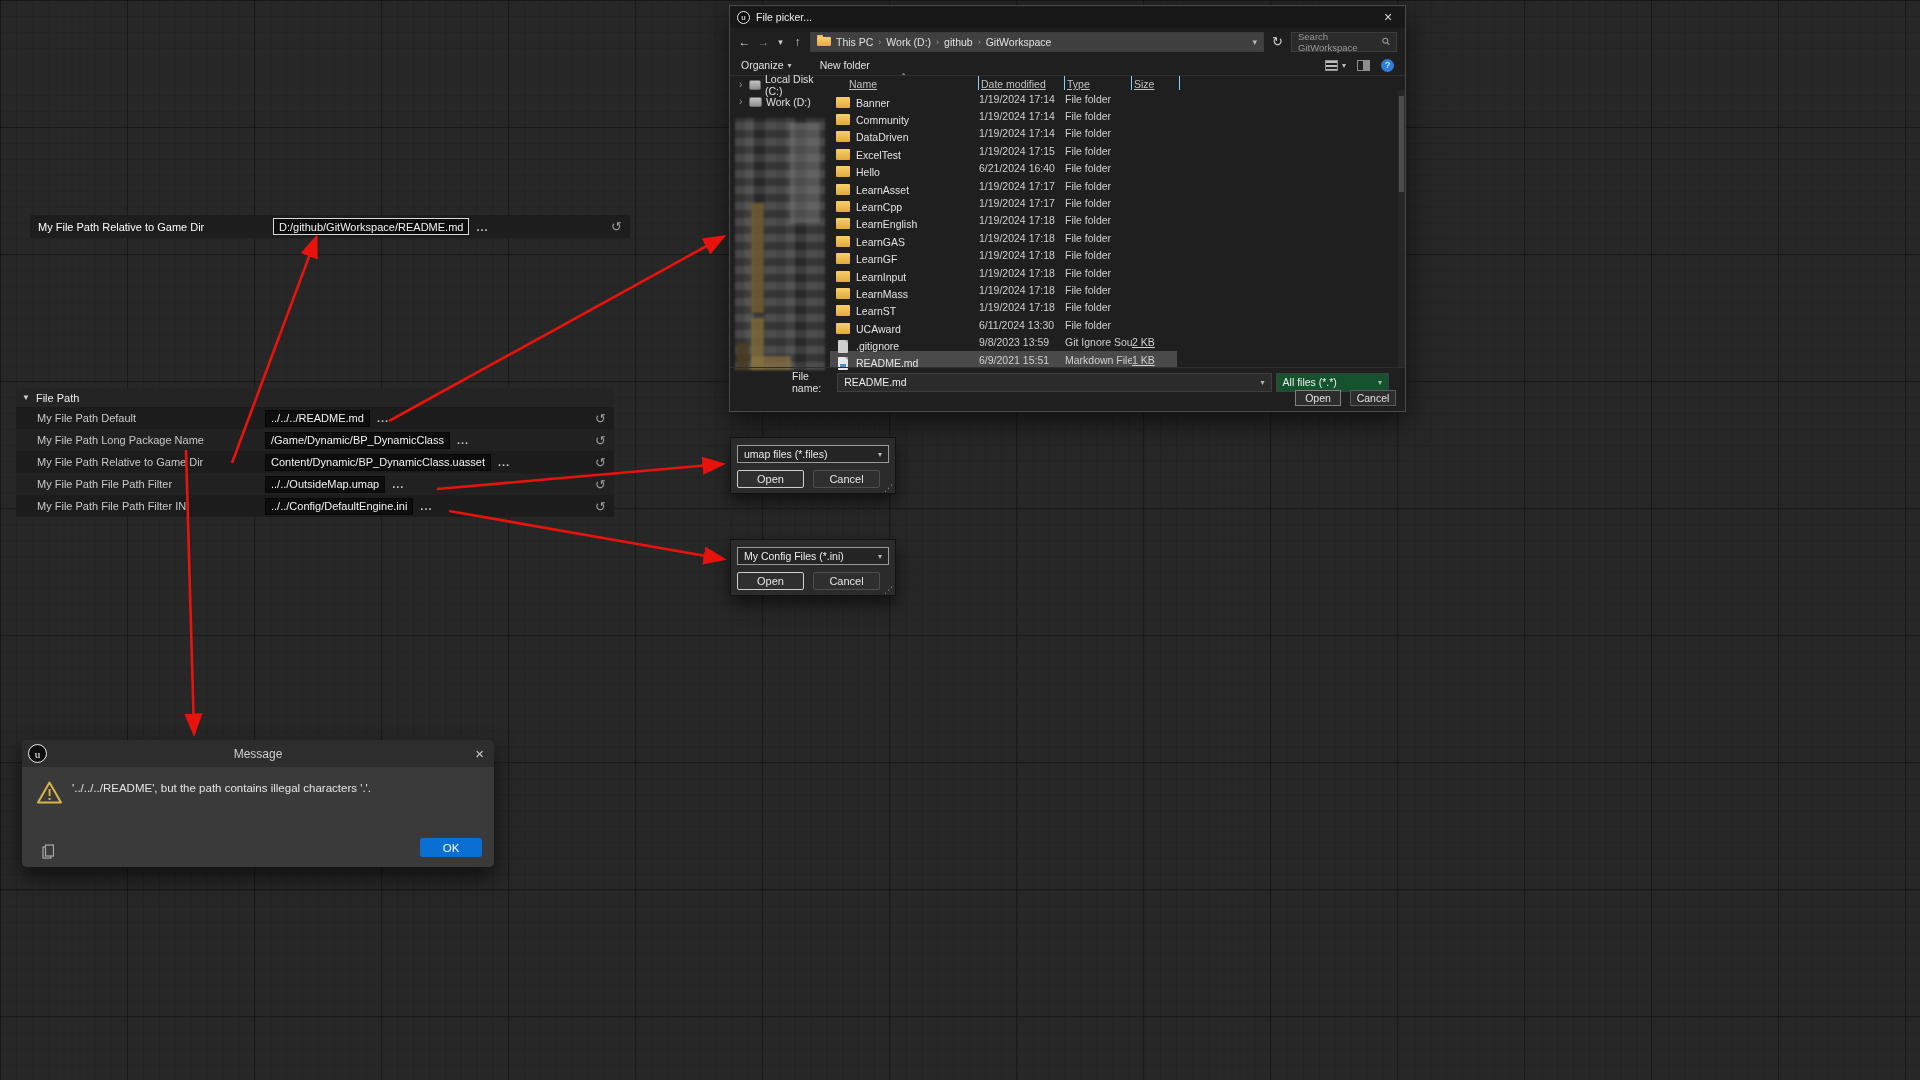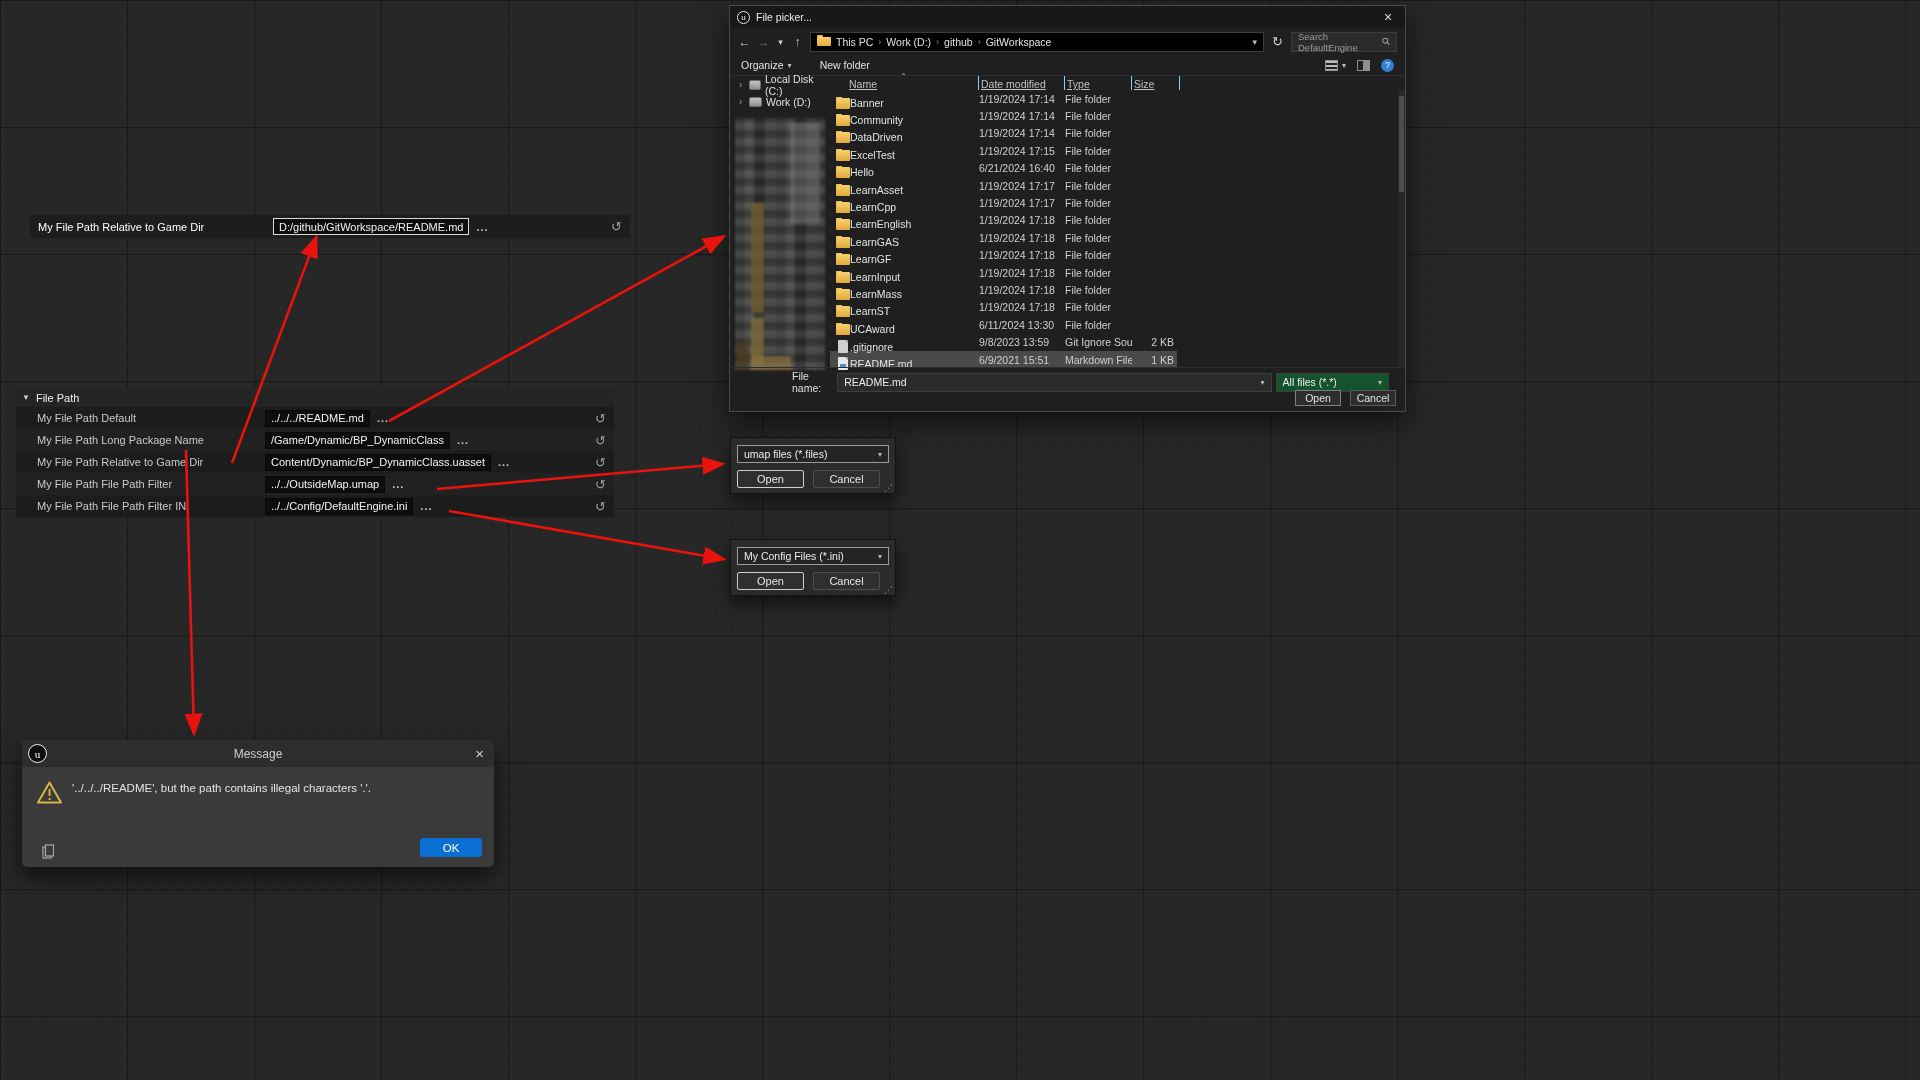--- a/index.html
+++ b/index.html
@@ -43,21 +43,21 @@
   .p-title { height:22px; background:#181818; display:flex; align-items:center; padding-left:7px; gap:6px; }
   .ue-mini { width:13px; height:13px; border-radius:50%; background:#0c0c0c; border:1px solid #ededed;
     color:#fff; font-size:8px; display:flex; align-items:center; justify-content:center; }
   .p-title .t { font-size:10.5px; color:#ececec; }
   .p-close { margin-left:auto; width:34px; height:100%; display:flex; align-items:center; justify-content:center;
     color:#d8d8d8; font-size:14px; cursor:pointer; }
   .p-nav { height:27px; display:flex; align-items:center; padding:0 8px; gap:6px; }
   .nav-ico { color:#cfcfcf; font-size:12px; width:13px; text-align:center; cursor:pointer; }
   .nav-ico.dim { color:#787878; }
   .nav-ico.sm { font-size:9px; width:9px; }
-  .addr { flex:1; height:20px; background:#000000; border:1px solid #3c3c3c; display:flex;
+  .addr { flex:1; height:20px; background:#404040; border:1px solid #3c3c3c; display:flex;
     align-items:center; padding:0 6px; gap:5px; font-size:10.5px; color:#e0e0e0; }
   .crumb { cursor:pointer; white-space:nowrap; }
   .crumb-sep { color:#9a9a9a; font-size:9px; }
   .addr .dd { margin-left:auto; color:#bbb; font-size:9px; cursor:pointer; }
   .refresh { color:#cfcfcf; font-size:13px; margin:0 2px; cursor:pointer; }
   .search { width:106px; height:20px; background:#2b2b2b; border:1px solid #3c3c3c; display:flex;
     align-items:center; padding:0 6px; color:#9b9b9b; font-size:9.5px; justify-content:space-between; }
   .p-toolbar { height:21px; display:flex; align-items:center; padding:0 11px; gap:28px;
     border-bottom:1px solid #2e2e2e; font-size:10.5px; color:#e2e2e2; }
   .tb-item { display:flex; align-items:center; gap:4px; cursor:pointer; }
@@ -85,24 +85,24 @@
   .cols { height:14px; display:flex; font-size:10.5px; color:#c2c2c2; align-items:center; }
   .cols > div { border-right:1px solid #7dd3fc; height:100%; display:flex; align-items:flex-end;text-decoration:underline; }
   .c-name { width:149px; padding-left:19px; position:relative; }
   .sort { position:absolute; left:72px; top:-3px; font-size:10px; color:#c2c2c2; }
   .c-date { width:86px; padding-left:2px; }
   .c-type { width:67px; padding-left:2px; }
   .c-size { width:48px; padding-left:2px; }
   .rows { position:absolute; top:14px; left:0; bottom:0; }
   .fp-row { height:17.4px; display:flex; align-items:center; width:347px; font-size:10.5px; color:#e3e3e3; cursor:pointer; }
   .fp-row.selected { background:#4a4a4a; }
-  .cell-name { width:149px; display:flex; align-items:flex-end; padding-left:6px; overflow:hidden; white-space:nowrap;margin-top:8px; }
+  .cell-name { width:149px; display:flex; align-items:flex-start; gap:6px; padding-left:6px; overflow:hidden; white-space:nowrap;margin-top:8px; }
   .cell-date { width:86px; color:#cfcfcf; }
   .cell-type { width:67px; color:#cfcfcf; white-space:nowrap; overflow:hidden; }
-  .cell-size { width:42px; text-align:right; color:#cfcfcf; }
+  .cell-size { width:42px; text-align:left; color:#cfcfcf;text-decoration:underline; }
   .fold { width:14px; height:11px; position:relative; background:linear-gradient(#f7d06a,#e2a93e);
     border-radius:1px; flex:0 0 14px; }
   .fold::before { content:""; position:absolute; top:-2px; left:0; width:6px; height:2px;
     background:#eec055; border-radius:1px 1px 0 0; }
   .file-ico { width:10px; height:13px; background:#e8e8e8; position:relative; border-radius:1px; flex:0 0 10px; margin:0 2px; }
   .file-ico::before { content:""; position:absolute; top:0; right:0; border-style:solid;
     border-width:0 3px 3px 0; border-color:transparent #9a9a9a transparent transparent; }
   .file-ico.git { background:#cfcfcf; }
   .file-ico.md::after { content:""; position:absolute; left:2px; bottom:2px; width:6px; height:4px; background:#4a90d9; }
   .sbar { position:absolute; right:0; top:14px; width:7px; bottom:0; background:#272727; }
@@ -216,21 +216,21 @@
         <span class="crumb-sep">›</span>
         <span class="crumb">Work (D:)</span>
         <span class="crumb-sep">›</span>
         <span class="crumb">github</span>
         <span class="crumb-sep">›</span>
         <span class="crumb">GitWorkspace</span>
         <span class="dd">▾</span>
       </div>
       <span class="refresh">↻</span>
       <div class="search">
-        <span>Search DefaultEngine</span>
+        <span>Search GitWorkspace</span>
         <svg width="9" height="9" viewBox="0 0 10 10">
             <circle cx="4" cy="4" r="3" fill="none" stroke="#9b9b9b" stroke-width="1.3"></circle>
             <line x1="6.2" y1="6.2" x2="9" y2="9" stroke="#9b9b9b" stroke-width="1.3"></line>
           </svg>
       </div>
     </div>
     <div class="p-toolbar">
       <span class="tb-item">
         <span>Organize</span>
         <span class="dd">▾</span>

